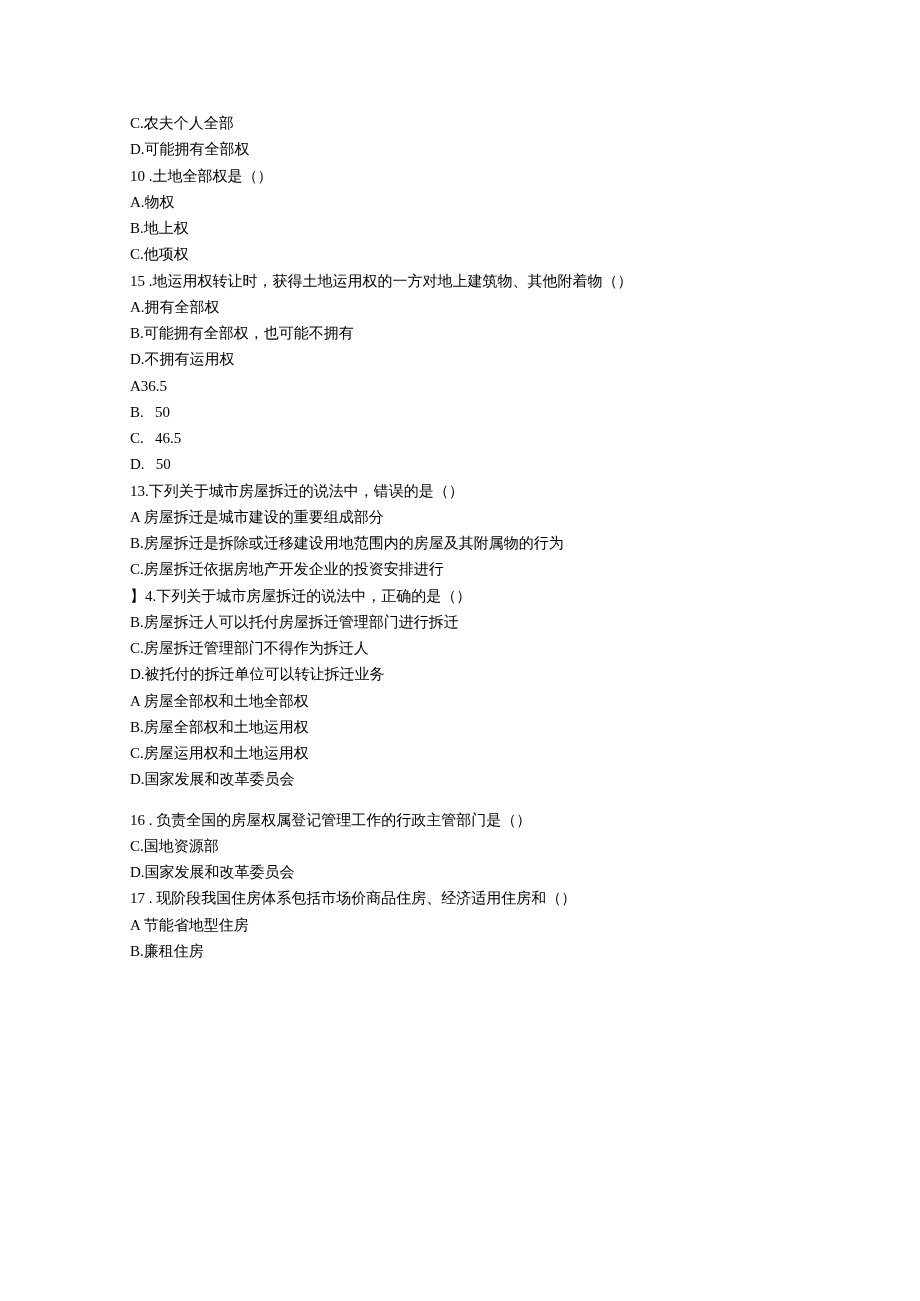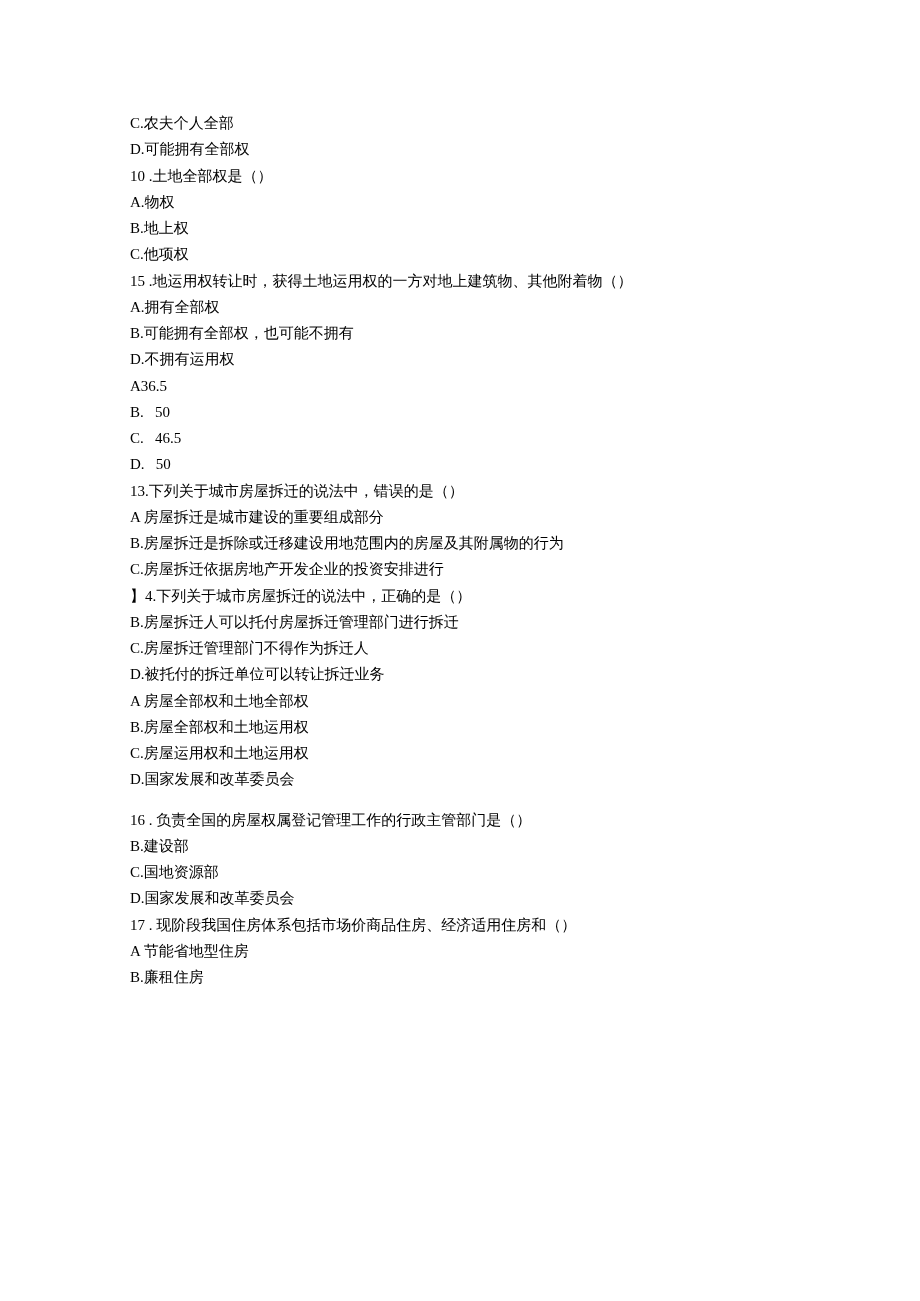--- a/index.html
+++ b/index.html
@@ -49,19 +49,18 @@
   <div class="line">】4.下列关于城市房屋拆迁的说法中，正确的是（）</div>
   <div class="line">B.房屋拆迁人可以托付房屋拆迁管理部门进行拆迁</div>
   <div class="line">C.房屋拆迁管理部门不得作为拆迁人</div>
   <div class="line">D.被托付的拆迁单位可以转让拆迁业务</div>
   <div class="line">A 房屋全部权和土地全部权</div>
   <div class="line">B.房屋全部权和土地运用权</div>
   <div class="line">C.房屋运用权和土地运用权</div>
   <div class="line">D.国家发展和改革委员会</div>
   <div class="gap"></div>
   <div class="line">16 . 负责全国的房屋权属登记管理工作的行政主管部门是（）</div>
-  <div class="line">B.建设部</div>
   <div class="line">C.国地资源部</div>
   <div class="line">D.国家发展和改革委员会</div>
   <div class="line">17 . 现阶段我国住房体系包括市场价商品住房、经济适用住房和（）</div>
   <div class="line">A 节能省地型住房</div>
   <div class="line">B.廉租住房</div>
 </div>
 
 </body></html>

